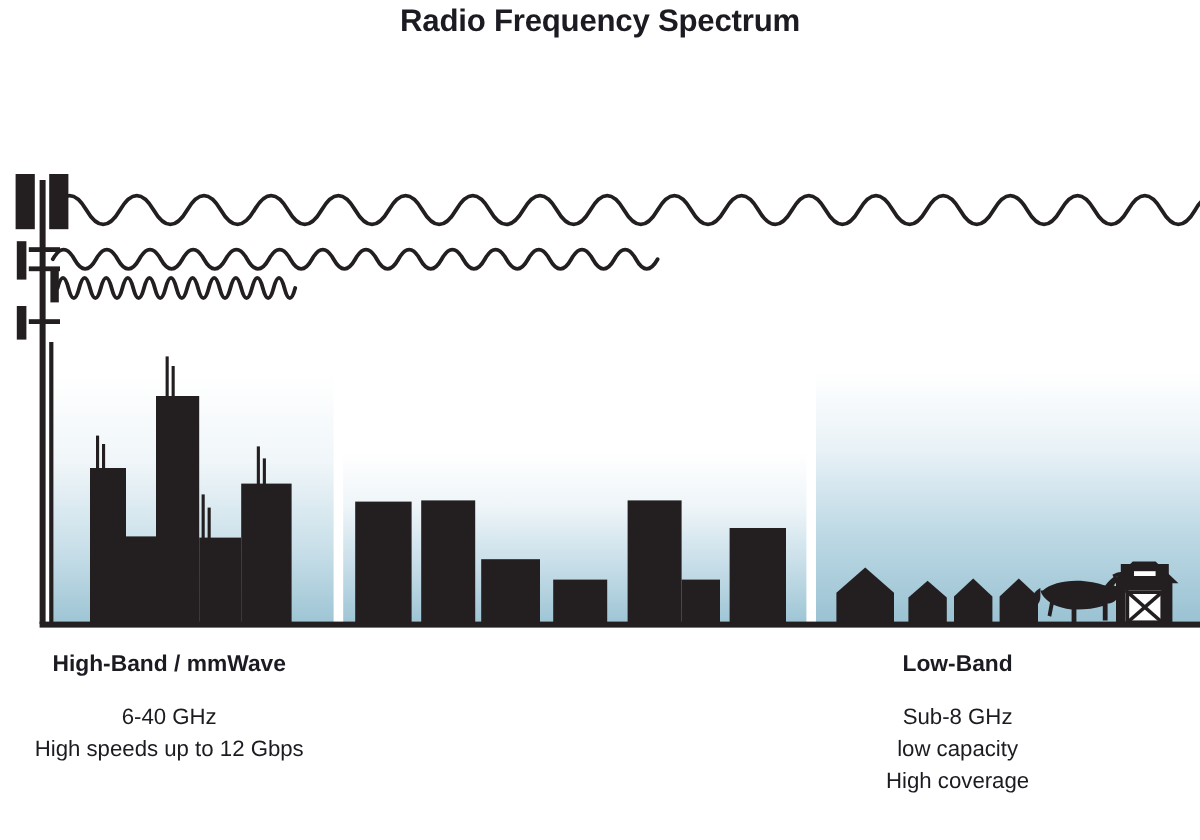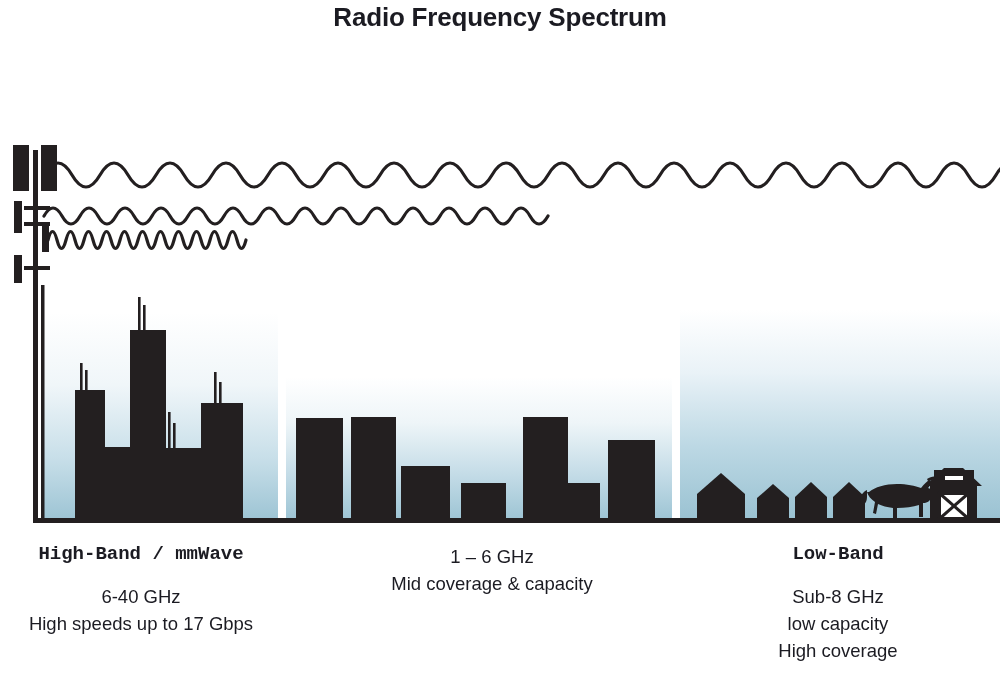--- a/index.html
+++ b/index.html
@@ -47,23 +47,23 @@
     width: 1000px;
     height: 157px;
   }
   .col {
     position: absolute;
     top: 0;
     text-align: center;
   }
   .col-high { left: 0px; width: 282px; }
   .col-mid  { left: 332px; width: 320px; }
-  .col-low  { left: 676px; width: 324px; }
+  .col-low  { left: 636px; width: 324px; }
   .band-name {
-    font-family: Liberation Mono, monospace;
+    font-family: Liberation Sans, sans-serif;
     font-weight: bold;
     font-size: 19px;
     color: #1b1b22;
     margin: 0 0 18px 0;
     white-space: nowrap;
   }
   .band-lines {
     font-family: "Liberation Sans", sans-serif;
     font-weight: normal;
     font-size: 18.5px;
@@ -249,29 +249,25 @@
 
     <rect x="33" y="518" width="967" height="5" fill="#231f20"></rect>
   </svg>
 
   <div class="labels">
 
     <div class="col col-high">
       <div class="band-name">High-Band / mmWave</div>
       <div class="band-lines">
         <div>6-40 GHz</div>
-        <div>High speeds up to 17 Gbps</div>
+        <div>High speeds up to 12 Gbps</div>
       </div>
     </div>
 
     <div class="col col-mid">
-      <div class="band-lines">
-        <div>1 – 6 GHz</div>
-        <div>Mid coverage &amp; capacity</div>
-      </div>
     </div>
 
     <div class="col col-low">
       <div class="band-name">Low-Band</div>
       <div class="band-lines">
         <div>Sub-8 GHz</div>
         <div>low capacity</div>
         <div>High coverage</div>
       </div>
     </div>

